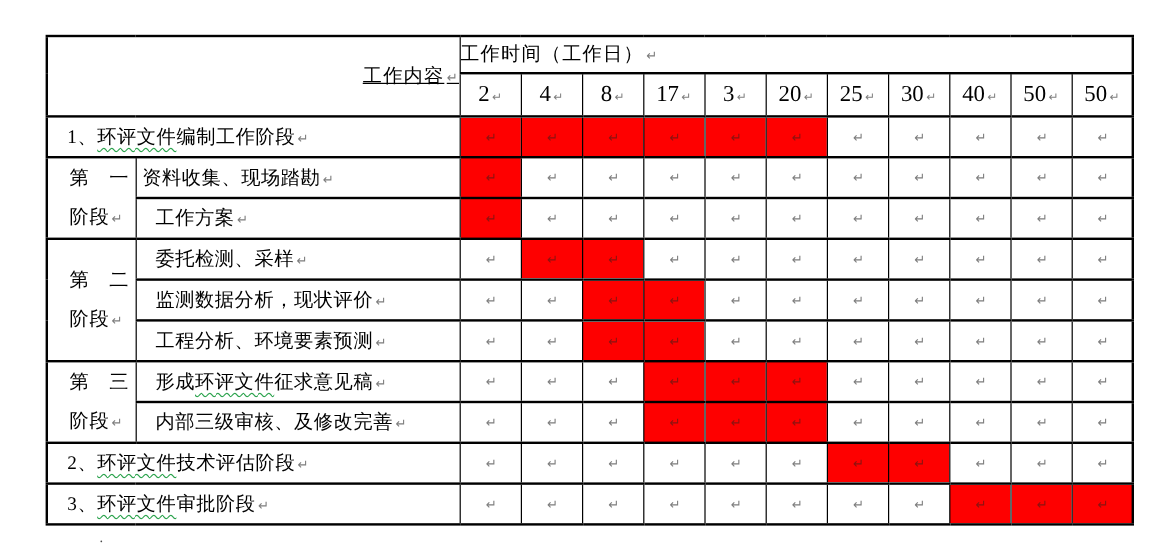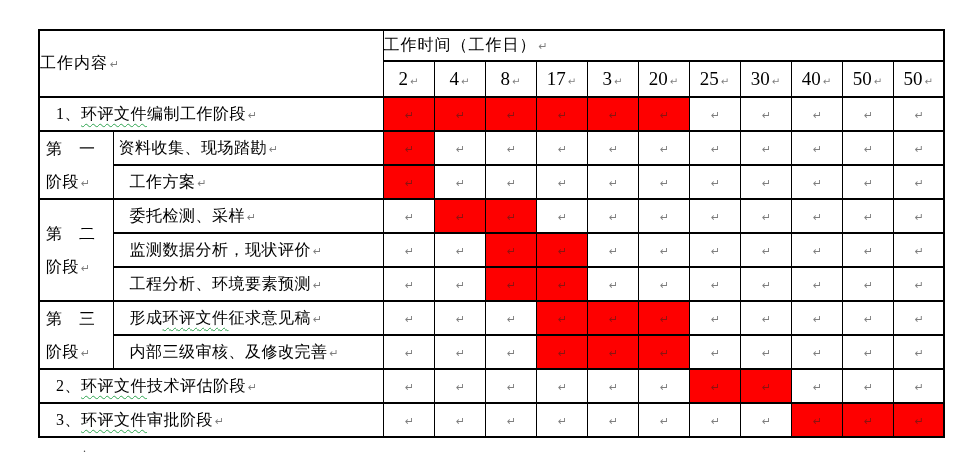--- a/index.html
+++ b/index.html
@@ -2,28 +2,28 @@
 <html><head>
 <meta charset="utf-8">
 <style>
   html,body{margin:0;padding:0;background:#fff;}
   .page{position:relative;width:962px;height:457px;background:#ffffff;overflow:hidden;
         font-family:"Liberation Serif","DejaVu Serif",serif;color:#000;}
   table.sched{position:absolute;left:38px;top:29px;border-collapse:collapse;table-layout:fixed;
         border:2px solid var(--border);}
   td{border-style:solid;border-color:var(--border);border-width:2px 1px;padding:0;overflow:hidden;}
   
-  .c-head{text-align:left;vertical-align:middle;font-size:16px;letter-spacing:1px;}
+  .c-head{text-align:right;vertical-align:middle;font-size:16px;letter-spacing:1px;text-decoration:underline;}
   .t-head{vertical-align:middle;font-size:16px;height:29px;letter-spacing:1px;}
   .day{height:34px;text-align:center;vertical-align:middle;font-size:19px;}
   .day .pmark{font-size:10px;}
   
   .label{font-size:16px;vertical-align:middle;text-align:left;padding-left:16px;height:32px;letter-spacing:.5px;}
   .task.indent{padding-left:5px;}
-  .stage{font-size:16px;vertical-align:middle;text-align:left;padding-left:6px;letter-spacing:.5px;}
+  .stage{font-size:16px;vertical-align:middle;text-align:left;padding-left:18px;letter-spacing:.5px;}
   .stage .st{line-height:33px;height:33px;white-space:pre;}
   .cell{text-align:center;vertical-align:middle;height:32px;}
   .filled{background:var(--fill);}
   .filled .pmark{color:rgba(45,35,30,.55);}
   .pmark{font-family:"DejaVu Sans",sans-serif;font-size:11px;color:var(--pmark);margin-left:2px;}
   .wavy{text-decoration-line:underline;text-decoration-style:wavy;
         text-decoration-color:var(--squiggle);text-decoration-thickness:1px;text-underline-offset:4px;}
   .stray{position:absolute;left:83px;top:441px;font-size:12px;color:#4a4a4a;}
 </style>
 </head>

